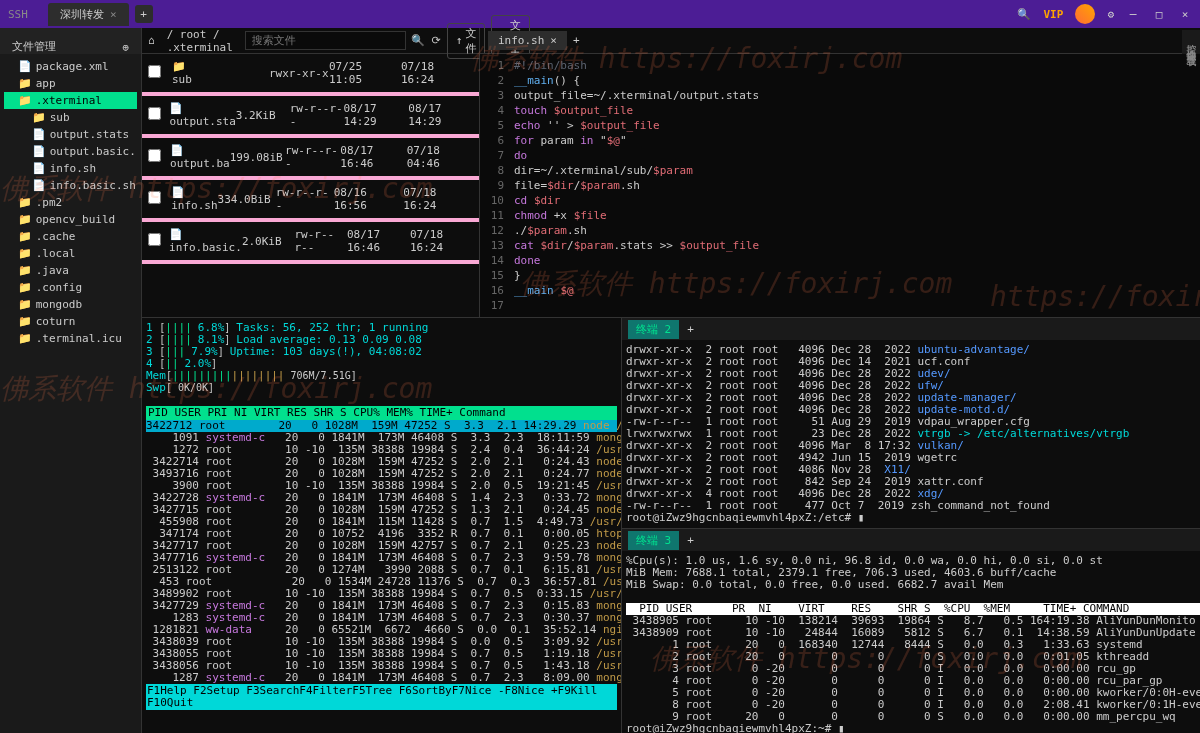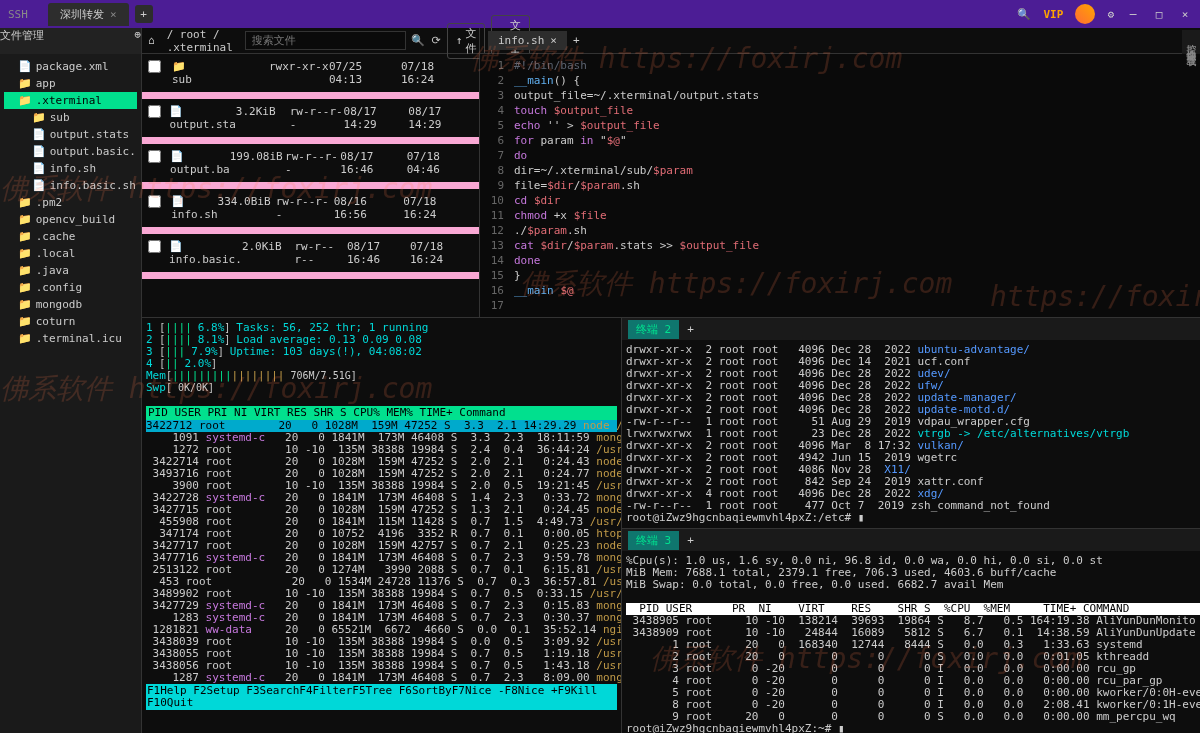--- a/index.html
+++ b/index.html
@@ -7,40 +7,40 @@
 .titlebar{height:28px;background:#4c1d95;display:flex;align-items:center;padding:0 8px}
 .tab-active{background:#2d2d2d;padding:4px 12px;border-radius:3px 3px 0 0;display:flex;align-items:center;gap:6px}
 .tab-close{cursor:pointer;color:#888}
 .tab-add{margin-left:6px;width:18px;height:18px;background:#2d2d2d;display:flex;align-items:center;justify-content:center;border-radius:3px}
 .titlebar-right{margin-left:auto;display:flex;gap:12px;align-items:center}
 .vip{color:#ffa500;font-weight:bold}
 .avatar{width:20px;height:20px;border-radius:50%;background:linear-gradient(45deg,#ff6b35,#ffa500)}
 .win-btn{width:14px;height:14px;display:flex;align-items:center;justify-content:center;cursor:pointer}
 .main{display:flex;height:705px}
 .left-pane{width:142px;background:#1a1a1a;border-right:1px solid #333}
-.left-header{height:26px;background:#222;display:flex;align-items:flex-start;padding:0 0;color:#01e08e}
+.left-header{height:26px;background:#222;display:flex;align-items:flex-end;padding:0 12px;color:#01e08e}
 .tree{padding:4px}
 .tree-item{display:flex;align-items:center;gap:4px;padding:2px 4px;cursor:pointer}
 .tree-item.selected{background:#01e08e;color:#000}
 .folder-icon{color:#c29b48}
 .file-icon{color:#888}
 .center-pane{flex:1;display:flex;flex-direction:column}
 .upper{height:380px;display:flex}
 .file-panel{width:338px;border-right:1px solid #333;display:flex;flex-direction:column}
 .file-toolbar{height:26px;display:flex;align-items:center;gap:6px;padding:0 6px;border-bottom:1px solid #333}
 .breadcrumb{padding:2px 6px}
 .search-box{background:#0a0a0a;border:1px solid #333;padding:2px 6px;flex:1;border-radius:0;color:#666}
 .btn-sm{padding:2px 8px;border:1px solid #444;border-radius:3px;cursor:pointer;display:flex;align-items:center;gap:3px}
 .file-header{display:flex;padding:4px 6px;border-bottom:1px solid #333;color:#888}
 .col-check{width:24px}
 .col-name{flex:1}
 .col-size{width:60px}
 .col-perm{width:60px}
 .col-date{width:72px}
-.file-row{display:flex;padding:6px;border-bottom:7px solid #f9a8d4;align-items:flex-start}
+.file-row{display:flex;padding:6px;border-bottom:4px solid #f9a8d4;align-items:center}
 .file-row input{margin-right:6px}
 .code-panel{flex:1;display:flex;flex-direction:column}
 .code-tab{height:26px;display:flex;align-items:center;padding:0 8px;border-bottom:1px solid #333}
 .code-tab-item{padding:3px 10px;background:#2d2d2d;display:flex;align-items:center;gap:6px}
 .code-body{display:flex;flex:1;background:#0a0a0a;position:relative}
 .gutter{width:30px;text-align:right;padding:4px 6px;color:#666;line-height:15px}
 .code{padding:4px;line-height:15px}
 .kw{color:#c678dd}.var{color:#e06c75}.cmd{color:#61afef}.cmt{color:#5c6370}
 .lower{flex:1;display:flex;border-top:1px solid #333}
 .term-left{width:480px;border-right:1px solid #333;position:relative;overflow:hidden}
@@ -114,21 +114,21 @@
           <span>⟳</span>
           <div class="btn-sm">↑ <span>文件</span></div>
           <div class="btn-sm">↑ <span>文件夹</span></div>
         </div>
         <div id="file-rows">
             <div class="file-row">
               <span class="col-check"><input type="checkbox" style=""></span>
               <span class="col-name"><span class="folder-icon">📁</span> sub</span>
               <span class="col-size"></span>
               <span class="col-perm">rwxr-xr-x</span>
-              <span class="col-date">07/25 04:13</span>
+              <span class="col-date">07/25 11:05</span>
               <span class="col-date">07/18 16:24</span>
             </div>
             <div class="file-row">
               <span class="col-check"><input type="checkbox" style=""></span>
               <span class="col-name"><span class="file-icon">📄</span> output.sta</span>
               <span class="col-size">3.2KiB</span>
               <span class="col-perm">rw-r--r--</span>
               <span class="col-date">08/17 14:29</span>
               <span class="col-date">08/17 14:29</span>
             </div>

